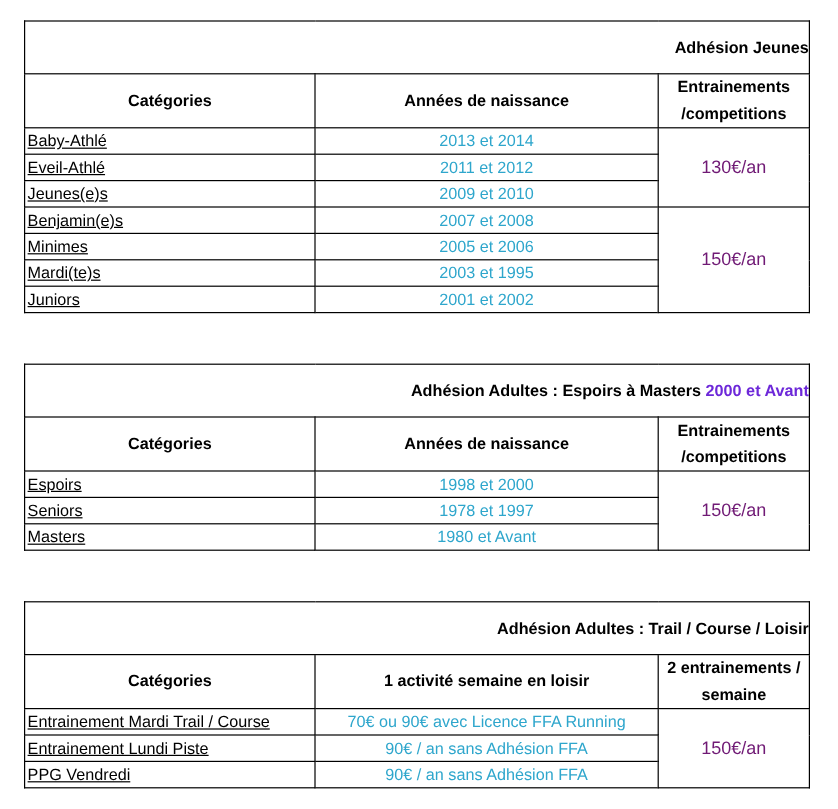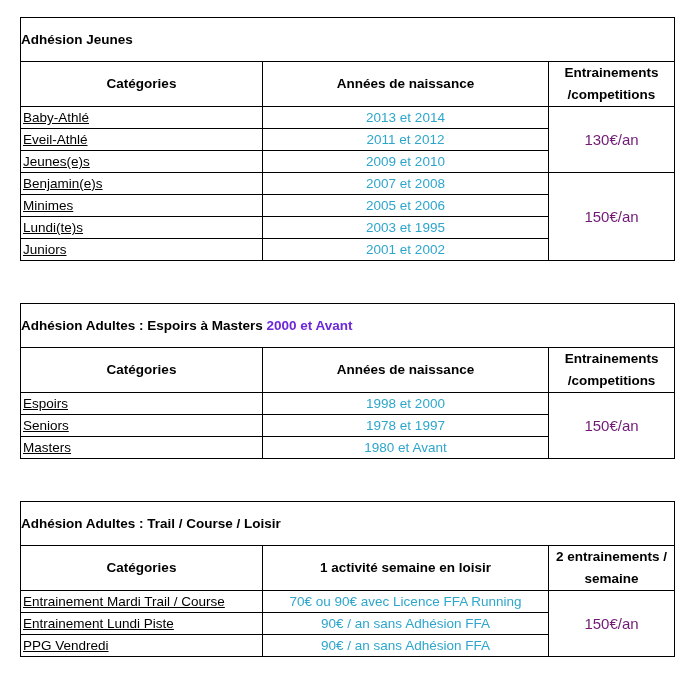--- a/index.html
+++ b/index.html
@@ -26,21 +26,21 @@
     table.tarif col.c1 { width: 242px; }
     table.tarif col.c2 { width: 286px; }
     table.tarif col.c3 { width: 126px; }
     table.tarif td, table.tarif th {
       border: 1px solid #000000;
       padding: 0;
       vertical-align: middle;
     }
     .title-cell {
       height: 43px;
-      text-align: left;
+      text-align: right;
       font-weight: bold;
       font-size: 13.5px;
     }
     .head-cell {
       height: 44px;
       text-align: center;
       font-weight: bold;
       font-size: 13.5px;
       line-height: 22px;
     }
@@ -105,21 +105,21 @@
   <tr>
     <td class="row-cell cat">Benjamin(e)s</td>
     <td class="row-cell val">2007 et 2008</td>
     <td rowspan="4" class="price">150€/an</td>
   </tr>
   <tr>
     <td class="row-cell cat">Minimes</td>
     <td class="row-cell val">2005 et 2006</td>
   </tr>
   <tr>
-    <td class="row-cell cat">Lundi(te)s</td>
+    <td class="row-cell cat">Mardi(te)s</td>
     <td class="row-cell val">2003 et 1995</td>
   </tr>
   <tr>
     <td class="row-cell cat">Juniors</td>
     <td class="row-cell val">2001 et 2002</td>
   </tr>
 </tbody>
   </table>
 
 <table class="tarif" id="t2">

